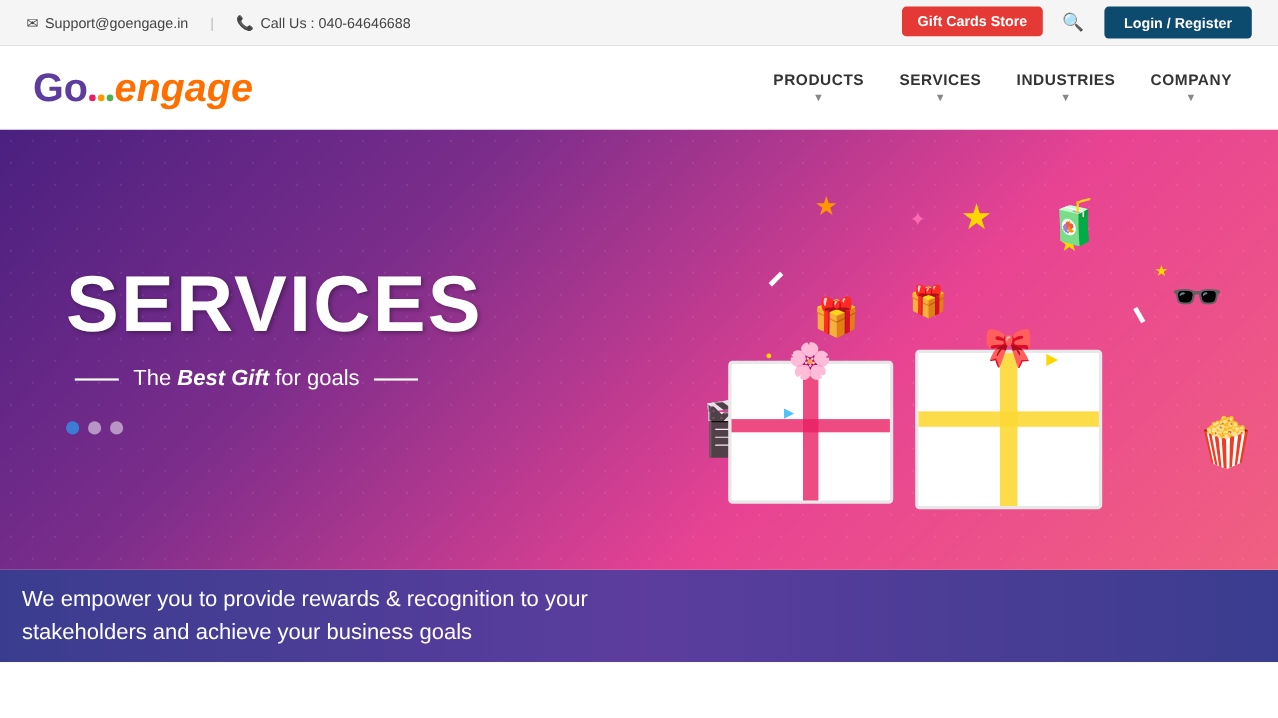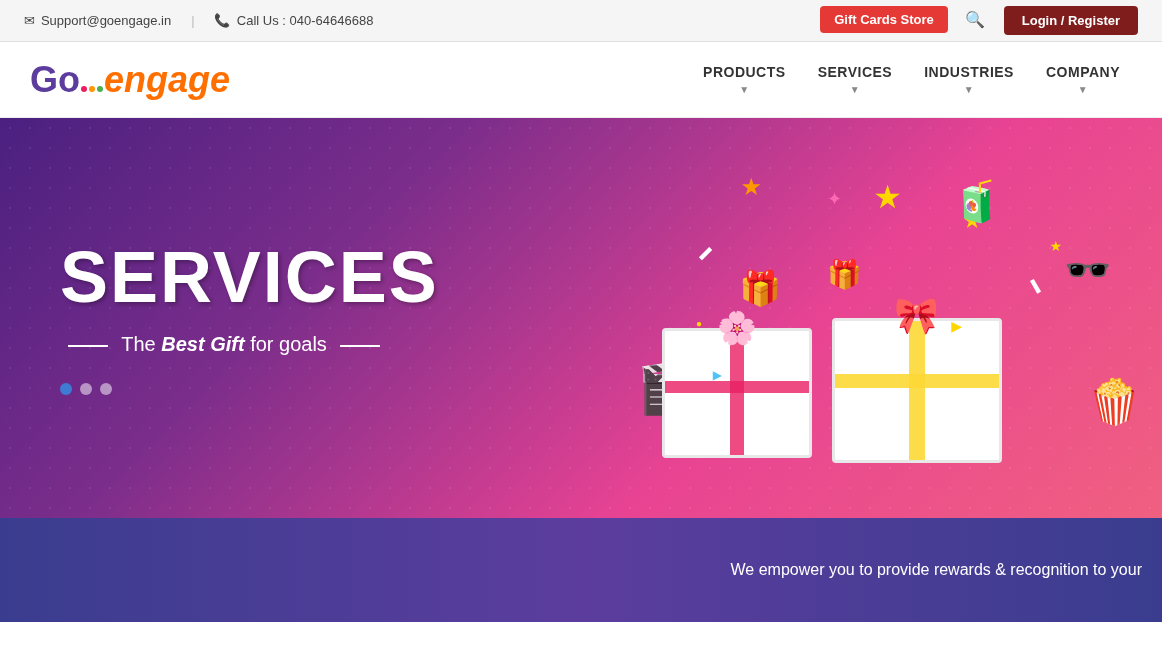--- a/index.html
+++ b/index.html
@@ -32,21 +32,21 @@
     }
     .search-icon-btn {
       background: none;
       border: none;
       cursor: pointer;
       font-size: 16px;
       color: #555;
       padding: 4px 6px;
     }
     .login-btn {
-      background: #7f1d1d;
+      background: #0c4a6e;
       color: #fff;
       border: none;
       border-radius: 4px;
       padding: 7px 18px;
       font-size: 13px;
       cursor: pointer;
       font-weight: 600;
     }
     .divider { color: #bbb; }
 
@@ -150,23 +150,23 @@
     .deco { position: absolute; font-size: 28px; }
 
     
     .star-yellow { color: #ffd700; }
     .star-pink { color: #ff69b4; }
 
     
     .empower-bar {
       background: linear-gradient(90deg, #3a3d8f 0%, #5c3d9e 50%, #3a3d8f 100%);
       color: #fff;
-      text-align: right;
-      padding: 40px 20px;
-      font-size: 16px;
+      text-align: left;
+      padding: 12px 20px;
+      font-size: 20px;
       line-height: 1.5;
     }
 
     
     .products-section {
       background: #fff;
       padding: 40px 30px 20px;
       text-align: center;
     }
 
@@ -293,19 +293,20 @@
     <span class="deco" style="top:150px;right:380px;font-size:34px;">🎁</span>
     <span class="deco" style="top:140px;right:300px;font-size:28px;">🎁</span>
 
     <span class="deco" style="top:200px;right:200px;font-size:14px;color:#ffd700;">▶</span>
     <span class="deco" style="top:250px;right:440px;font-size:12px;color:#4fc3f7;">▶</span>
   </div>
 </div>
 
 <div class="empower-bar">
   <div>We empower you to provide rewards &amp; recognition to your</div>
+  <div>stakeholders and achieve your business goals</div>
 </div>
 
 <div class="products-section">
   
   
   
 </div>
 
 </body></html>

